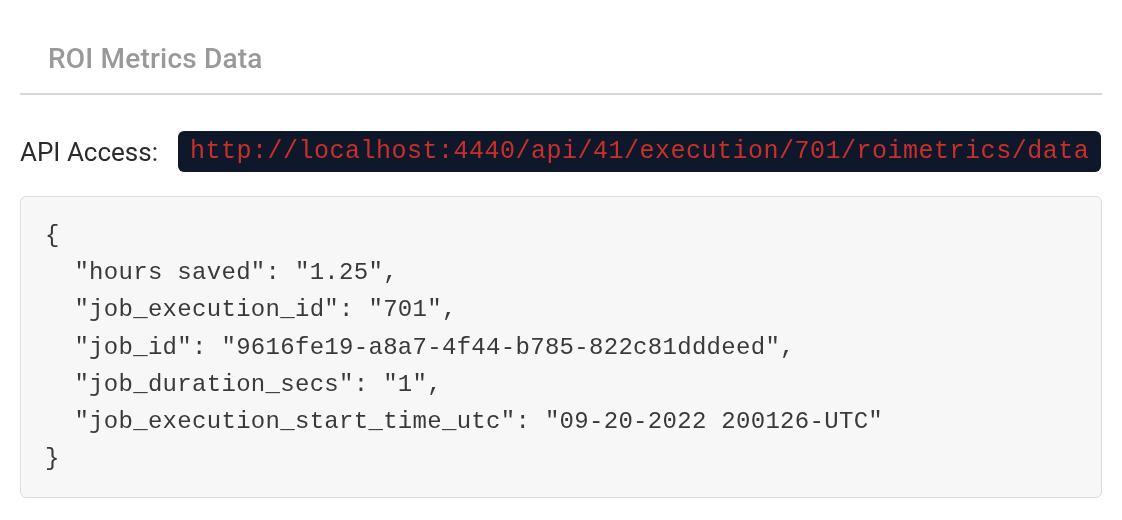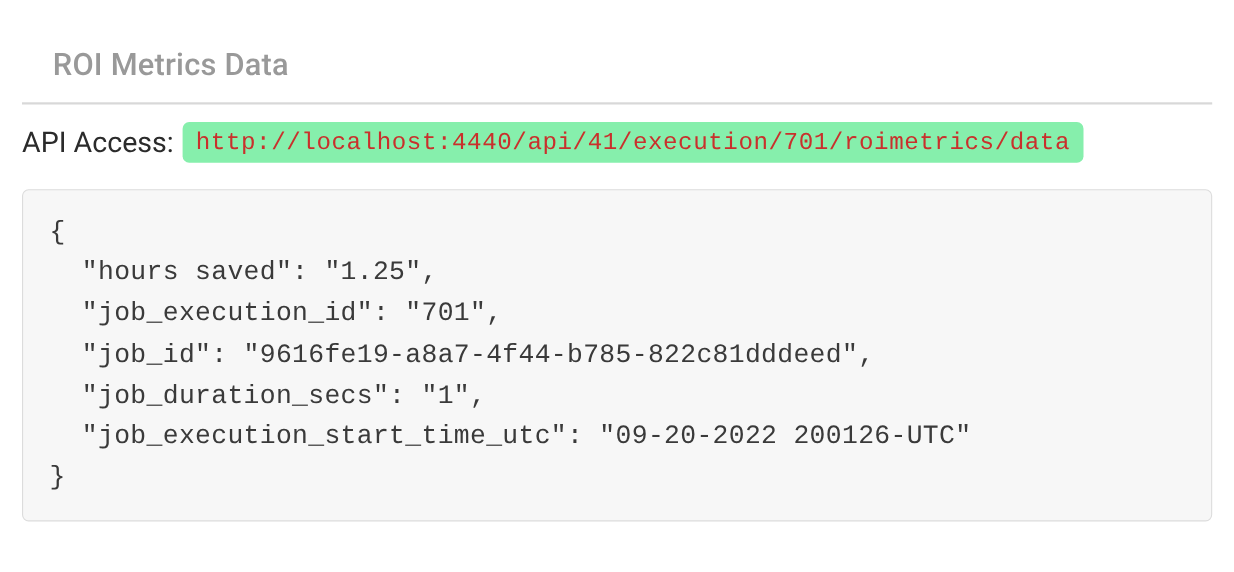--- a/index.html
+++ b/index.html
@@ -46,34 +46,34 @@
     right: 0;
     bottom: -2px;
     height: 5px;
     background: #d9534f;
   }
   .tab.active + .tab.active::after,
   .tab:nth-child(2).active::after {
     left: 28px;
   }
   .api-row {
-    margin-top: 16px;
+    margin-top: 36px;
     display: flex;
     align-items: center;
-    gap: 8px;
+    gap: 20px;
     font-size: 26px;
   }
   .api-label {
     color: #2b2b2b;
     font-weight: 400;
   }
   .api-url {
     font-family: "SFMono-Regular", Consolas, "Liberation Mono", Menlo, monospace;
-    font-size: 22px;
-    background: #86efac;
+    font-size: 25px;
+    background: #0f172a;
     color: #c9302c;
     padding: 6px 12px;
     border-radius: 6px;
     letter-spacing: 0.5px;
   }
   .code-block {
     margin-top: 24px;
     background: #f7f7f7;
     border: 1px solid #dcdcdc;
     border-radius: 6px;

